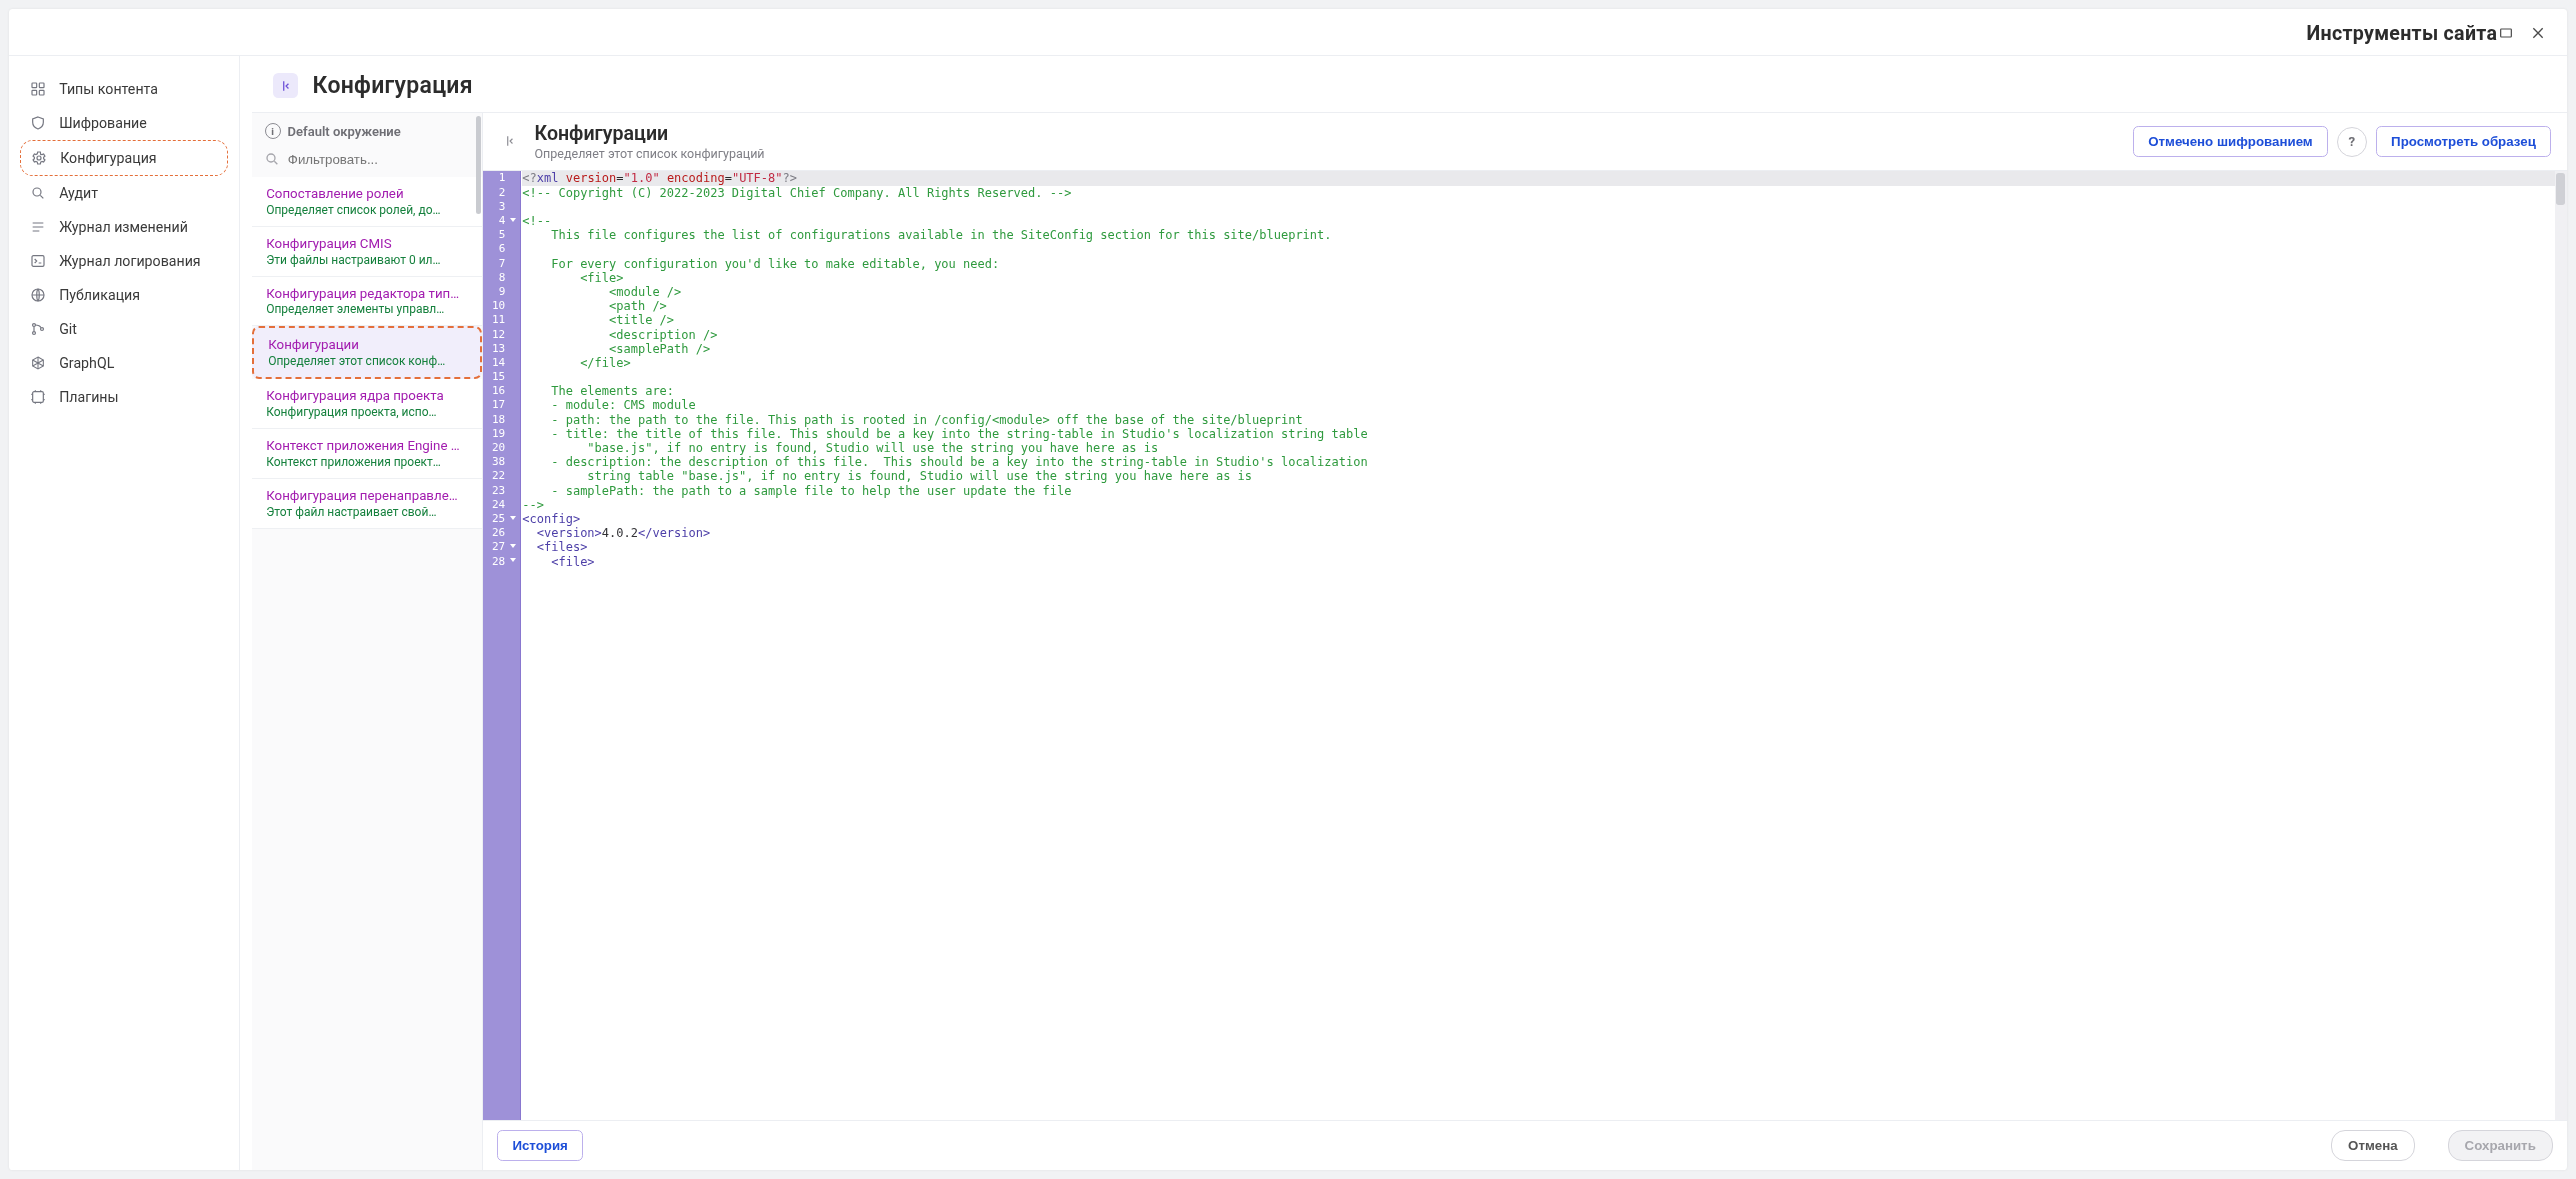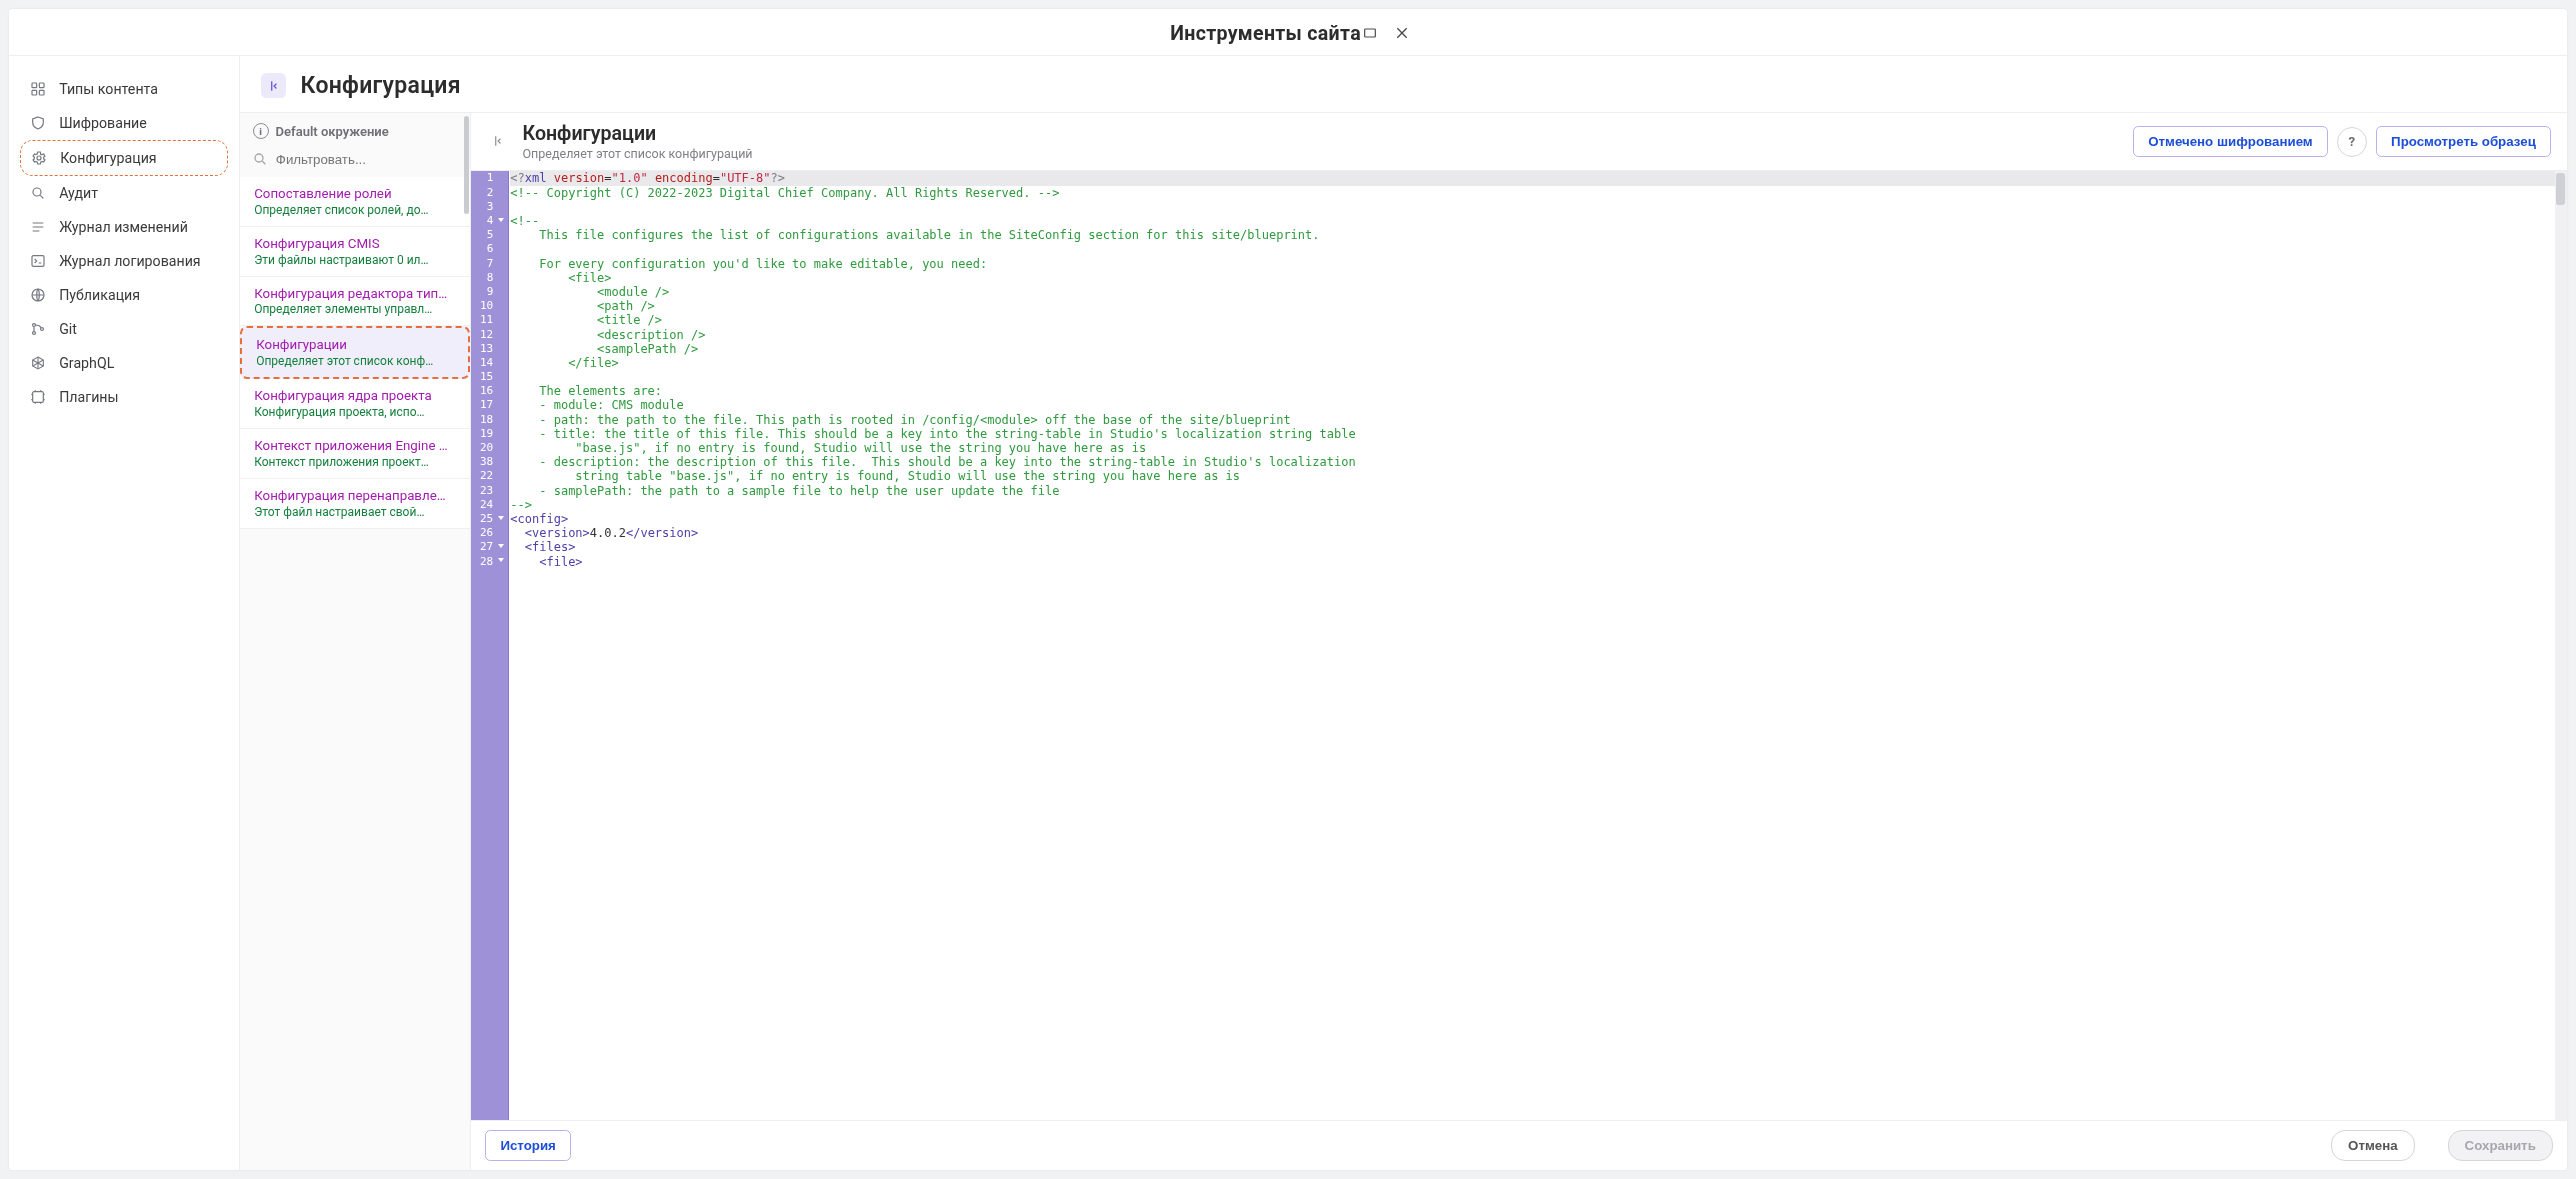--- a/index.html
+++ b/index.html
@@ -15,36 +15,36 @@
     border-radius: 3.6px;
     box-shadow: 0 0 2.7px rgba(0,0,0,0.08);
     display: flex;
     flex-direction: column;
     height: calc(100vh - 18px);
     min-height: 614px;
   }
   .titlebar {
     display: flex;
     align-items: center;
-    justify-content: center;
+    justify-content: flex-end;
     padding: 12.5px 19.6px 10.7px 25px;
     border-bottom: 0.9px solid #eceef2;
   }
   .titlebar h1 {
     font-size: 19.6px;
     font-weight: 700;
     letter-spacing: 0.3px;
   }
   .titlebar-actions { display:flex; gap:14.2px; align-items:center; }
   .titlebar-actions .ico {
     width: 18px; height: 18px; display:flex; align-items:center; justify-content:center;
     color:#4a4a4a; cursor:pointer;
   }
   .body {
-    flex:1; display:flex; min-height:0;
+    flex:1; display:flex; min-height:0;gap:12px;
   }
   
   .sidenav {
     width: 231px;
     border-right: 0.9px solid #eceef2;
     padding: 16px 10.7px;
   }
   .nav-item {
     display:flex; align-items:center; gap:12.5px;
     padding: 8px 9px; border-radius:5.3px;

